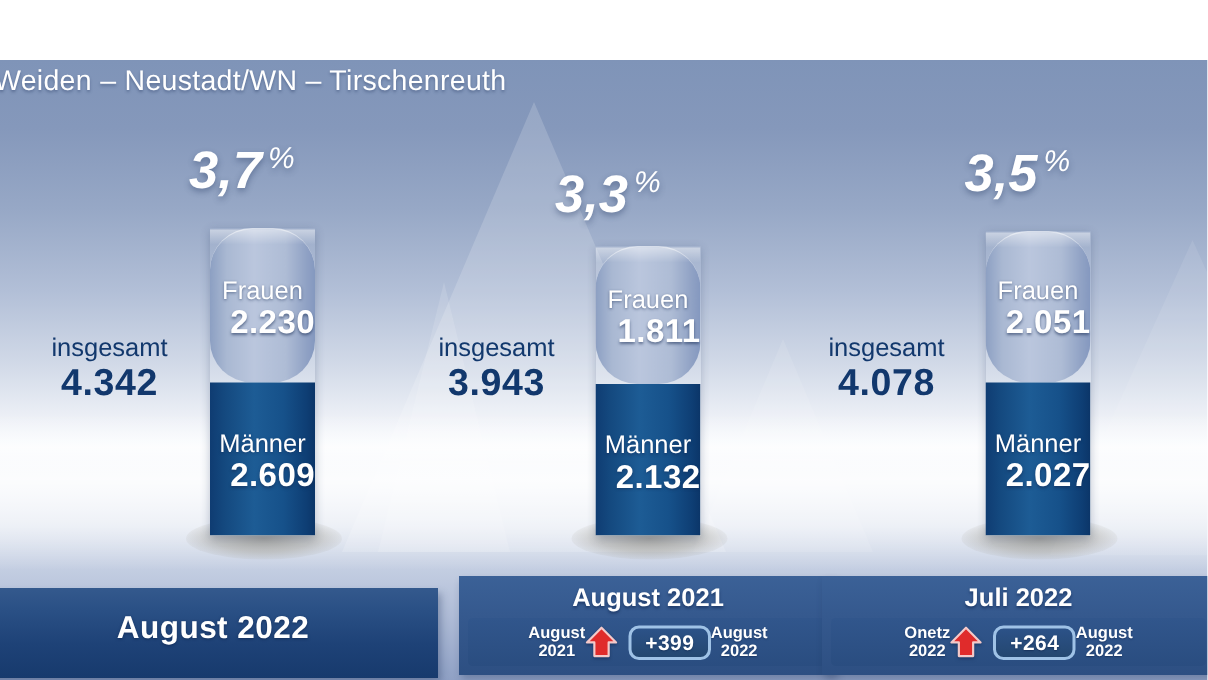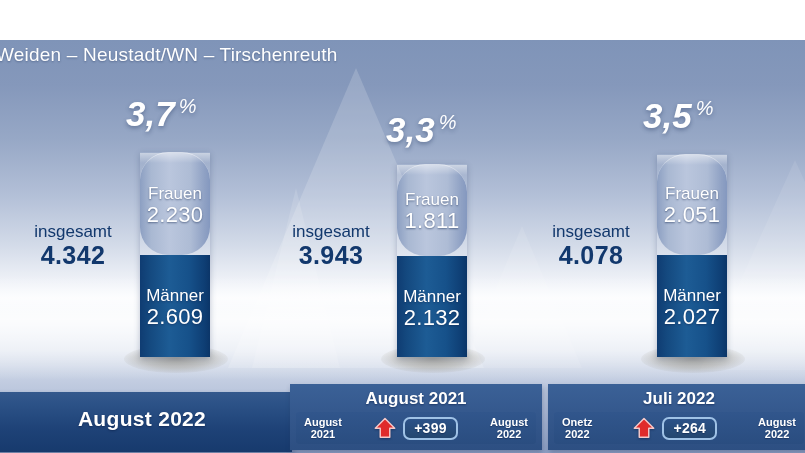--- a/index.html
+++ b/index.html
@@ -93,21 +93,21 @@
   }
   .seg-bot{
     position:relative;width:100%;
     background:linear-gradient(90deg,#0f3c72 0%,#14497f 14%,#1d5c95 42%,#16518a 70%,#0e3e74 92%,#0b3568 100%);
   }
   .seg-label{
     position:absolute;left:0;right:0;text-align:center;color:#ffffff;
     text-shadow:0 1px 2px rgba(20,40,80,.55);line-height:1.05;
   }
   .seg-label .cap{display:block;font-size:17px;font-weight:normal;}
-  .seg-label .num{display:block;font-size:22px;font-weight:normal;letter-spacing:.3px;}
+  .seg-label .num{display:block;font-size:22px;font-weight:bold;letter-spacing:.3px;text-align:right;}
 
   .total{position:absolute;text-align:center;color:#12386d;line-height:1.12;white-space:nowrap;}
   .total .cap{display:block;font-size:17px;}
   .total .num{display:block;font-size:25px;font-weight:bold;letter-spacing:.4px;}
 
   
   #panel-main{
     position:absolute;left:-8px;top:352px;width:300px;height:60px;
     background:linear-gradient(180deg,#34598d 0%,#2b5186 22%,#1e4277 62%,#173a6d 100%);
     box-shadow:2px 3px 5px rgba(30,50,90,.35);
@@ -115,32 +115,32 @@
   #panel-main-label{
     position:absolute;left:0;right:0;top:15px;text-align:center;
     color:#ffffff;font-size:21px;font-weight:bold;letter-spacing:.3px;
     text-shadow:0 1px 2px rgba(10,30,70,.6);
   }
   .cmp{
     position:absolute;top:344px;height:66px;
     background:linear-gradient(180deg,#3b6197 0%,#35598e 40%,#2d4f82 100%);
     box-shadow:1px 3px 5px rgba(30,50,90,.30);
   }
-  #cmp-a{left:290px;width:252px;}
+  #cmp-a{left:306px;width:252px;}
   #cmp-b{left:548px;width:262px;}
   .cmp-title{
     position:absolute;left:0;right:0;top:5px;text-align:center;
     color:#ffffff;font-size:17px;font-weight:bold;
     text-shadow:0 1px 2px rgba(10,30,70,.55);
   }
   .cmp-row{
     position:absolute;left:6px;right:6px;top:28px;height:32px;
     background:linear-gradient(180deg,#31568c 0%,#2a4d80 100%);
     border-radius:3px;
-    display:flex;align-items:center;justify-content:space-between;
+    display:flex;align-items:center;justify-content:center;
     padding:0 8px;
   }
   .cmp-side{
     color:#ffffff;font-size:11px;font-weight:bold;text-align:center;line-height:1.12;
     text-shadow:0 1px 1px rgba(10,30,70,.5);white-space:nowrap;
   }
   .cmp-mid{display:flex;align-items:center;gap:7px;}
   .arrow-up{
     width:22px;height:22px;position:relative;
     filter:drop-shadow(0 1px 1px rgba(10,30,70,.5));
@@ -192,21 +192,21 @@
         </div>
       </div>
     </div>
     <div class="total" style="left:14px;top:182px;width:118px;">
       <span class="cap">insgesamt</span>
       <span class="num">4.342</span>
     </div>
   </div>
 
   <div class="group">
-    <div class="pct" style="left:386px;top:72px;text-align:center;">
+    <div class="pct" style="left:370px;top:72px;text-align:center;">
       <span>3,3</span><span class="sign">%</span>
     </div>
     <div class="shadow" style="left:381px;top:305px;width:104px;height:28px;"></div>
     <div class="bar" style="left:397px;top:124px;width:70px;height:193px;">
       <div class="seg-top" style="height:92px;">
         <div class="seg-label" style="top:26px;">
           <span class="cap">Frauen</span>
           <span class="num">1.811</span>
         </div>
       </div>

